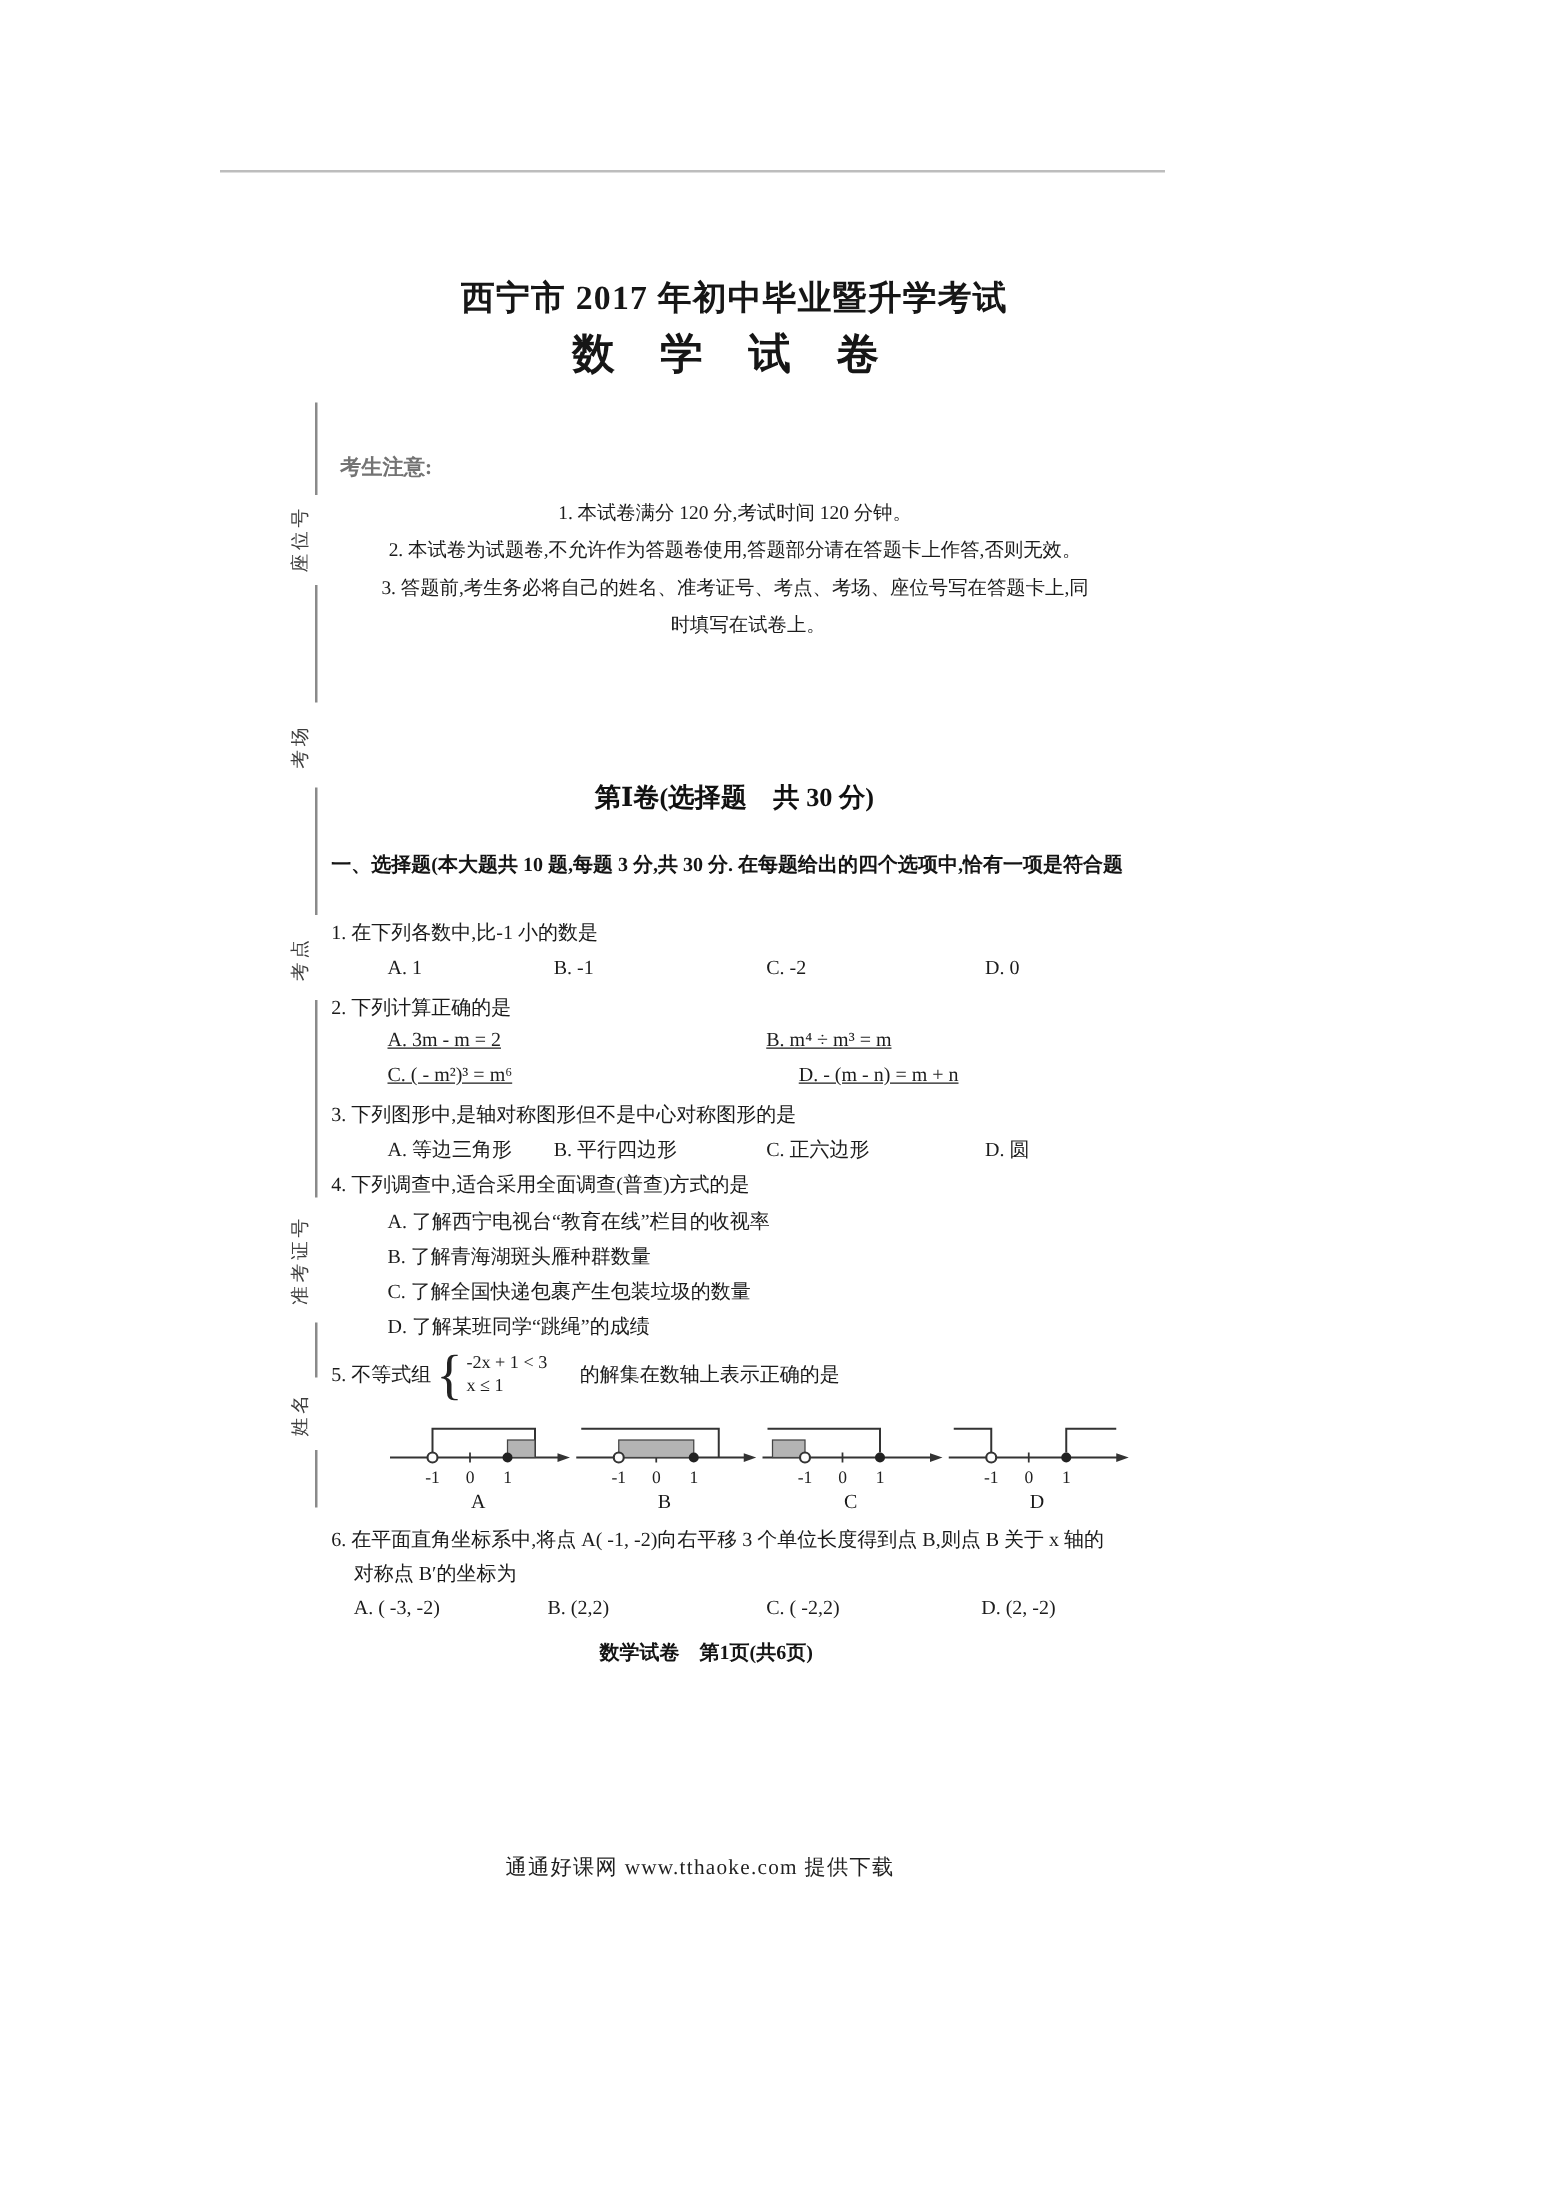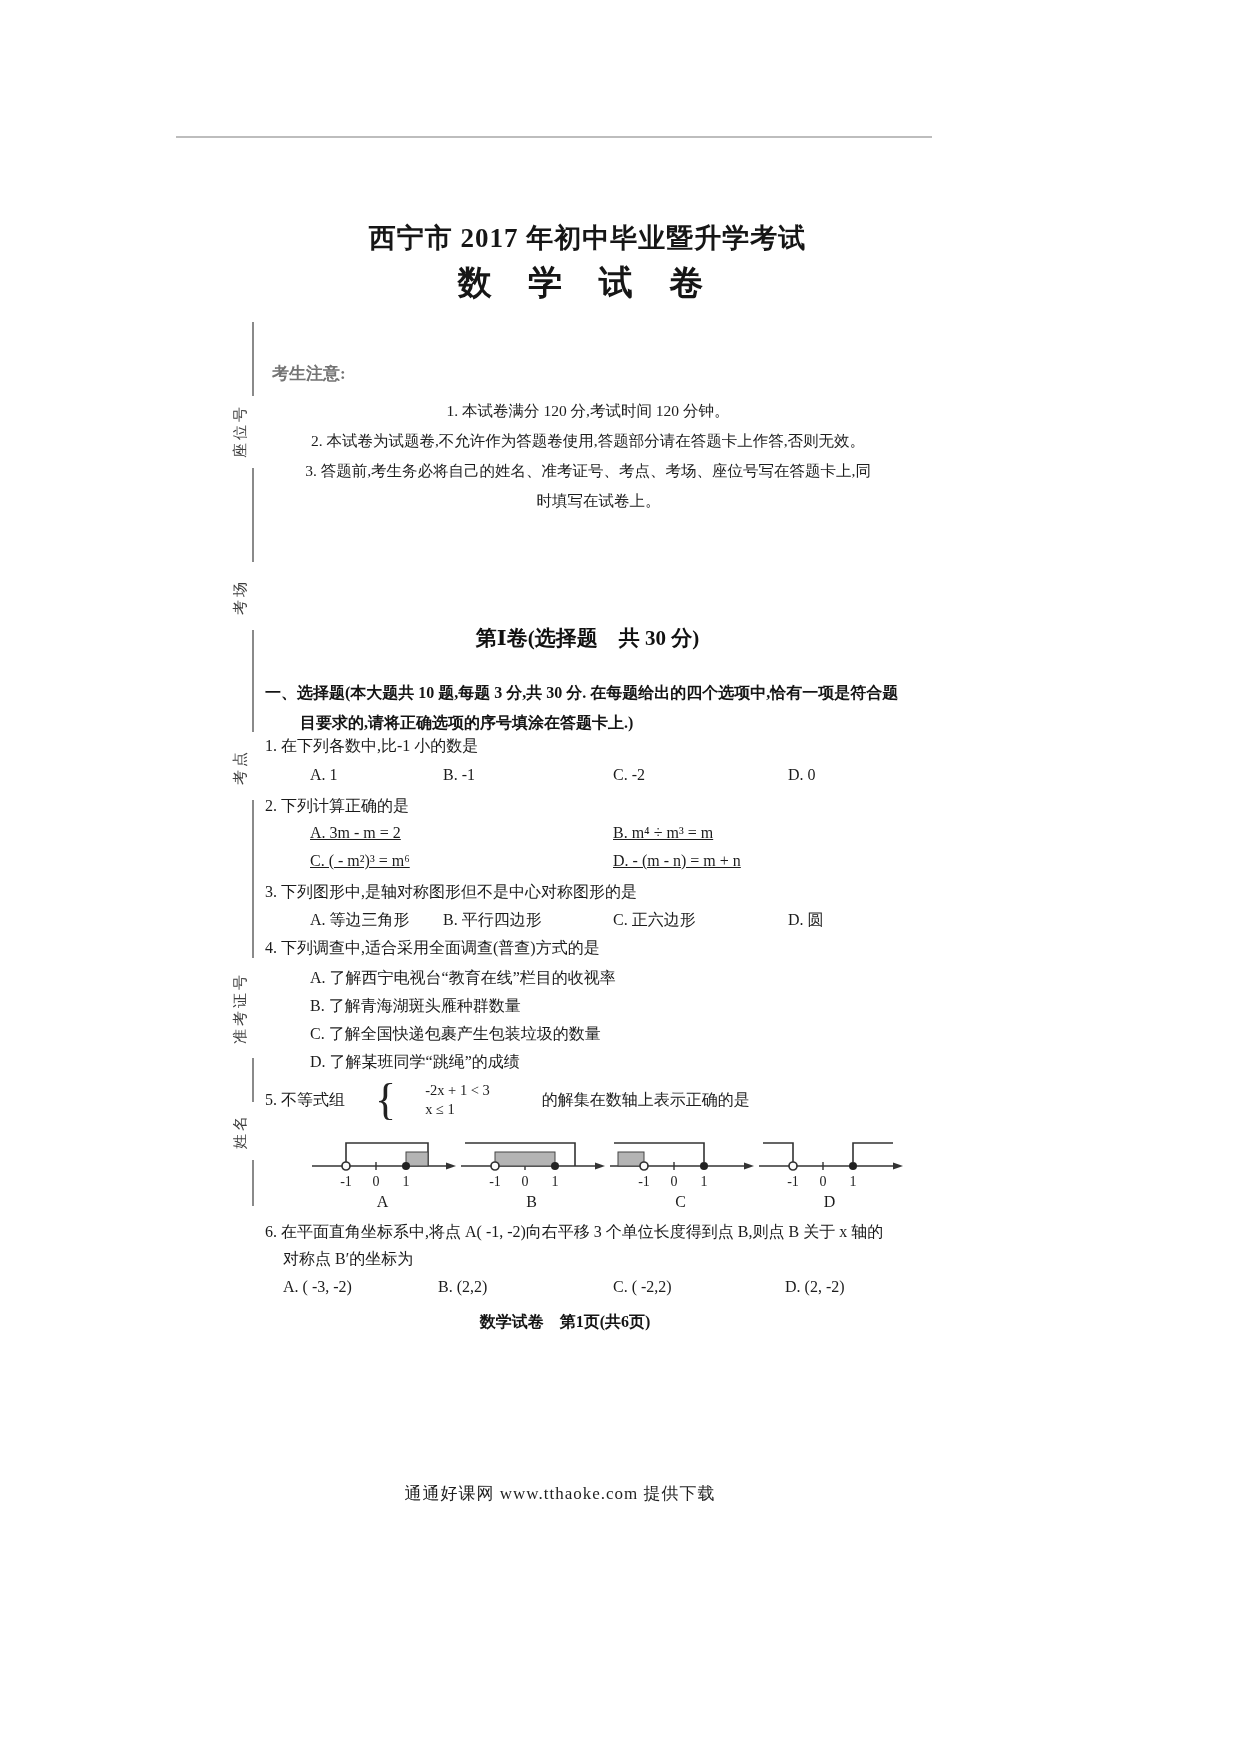--- a/index.html
+++ b/index.html
@@ -46,21 +46,21 @@
   
   .stem { left: 265px; font-size: 16px; color: #1a1a1a; white-space: nowrap; }
   .opts4 { left: 310px; width: 605px; display: grid;
            grid-template-columns: 133px 170px 175px 1fr; font-size: 16px; }
   .opts4.q6 { left: 283px; grid-template-columns: 155px 175px 172px 1fr; }
   .opts2 { left: 310px; width: 600px; display: grid;
            grid-template-columns: 303px 1fr; font-size: 16px; text-decoration: underline; }
   .optlist { left: 310px; font-size: 16px; line-height: 28px; }
 
   
-  .q5stem { left: 265px; top: 1076px; display: flex; align-items: center; font-size: 16px; gap: 26px; }
+  .q5stem { left: 265px; top: 1076px; display: flex; align-items: center; font-size: 16px; }
   .brace { font-size: 44px; font-weight: 400; color: #222; line-height: 48px; margin: 0 3px 0 4px; }
   .ineq-stack { display: flex; flex-direction: column; justify-content: center;
                 font-size: 14.5px; line-height: 19px; }
   .q5suffix { margin-left: 26px; }
 
   
   .diagrams { left: 308px; top: 1126px; width: 600px; display: flex; }
   .nl { width: 149px; }
   .nl svg { display: block; }
   .nl .letter { text-align: center; font-size: 16px; margin-top: 1px; color: #1a1a1a; }
@@ -96,37 +96,36 @@
 <div class="abs notice-heading">考生注意:</div>
 <div class="abs notice-list">
   <div class="notice-item">1. 本试卷满分 120 分,考试时间 120 分钟。</div>
   <div class="notice-item">2. 本试卷为试题卷,不允许作为答题卷使用,答题部分请在答题卡上作答,否则无效。</div>
   <div class="notice-item">3. 答题前,考生务必将自己的姓名、准考证号、考点、考场、座位号写在答题卡上,同时填写在试卷上。</div>
 </div>
 
 <div class="abs section-heading">第Ⅰ卷(选择题　共 30 分)</div>
 <div class="abs intro">
   <div>一、选择题(本大题共 10 题,每题 3 分,共 30 分. 在每题给出的四个选项中,恰有一项是符合题</div>
-  <div class="cont">目要求的,请将正确选项的序号填涂在答题卡上.)</div>
 </div>
 
 <div class="abs stem" style="top:736px;">1. 在下列各数中,比-1 小的数是</div>
 <div class="abs opts4" style="top:766px;">
   <span>A. 1</span>
   <span>B. -1</span>
   <span>C. -2</span>
   <span>D. 0</span>
 </div>
 
 <div class="abs stem" style="top:796px;">2. 下列计算正确的是</div>
 <div class="abs opts2" style="top:824px;">
   <span>A. 3m - m = 2</span>
   <span>B. m⁴ ÷ m³ = m</span>
 </div>
-<div class="abs opts2" style="top:852px;">
+<div class="abs opts2" style="top:852px;gap:26px;">
   <span>C. ( - m²)³ = m⁶</span>
   <span>D. - (m - n) = m + n</span>
 </div>
 
 <div class="abs stem" style="top:882px;">3. 下列图形中,是轴对称图形但不是中心对称图形的是</div>
 <div class="abs opts4" style="top:910px;">
   <span>A. 等边三角形</span>
   <span>B. 平行四边形</span>
   <span>C. 正六边形</span>
   <span>D. 圆</span>

